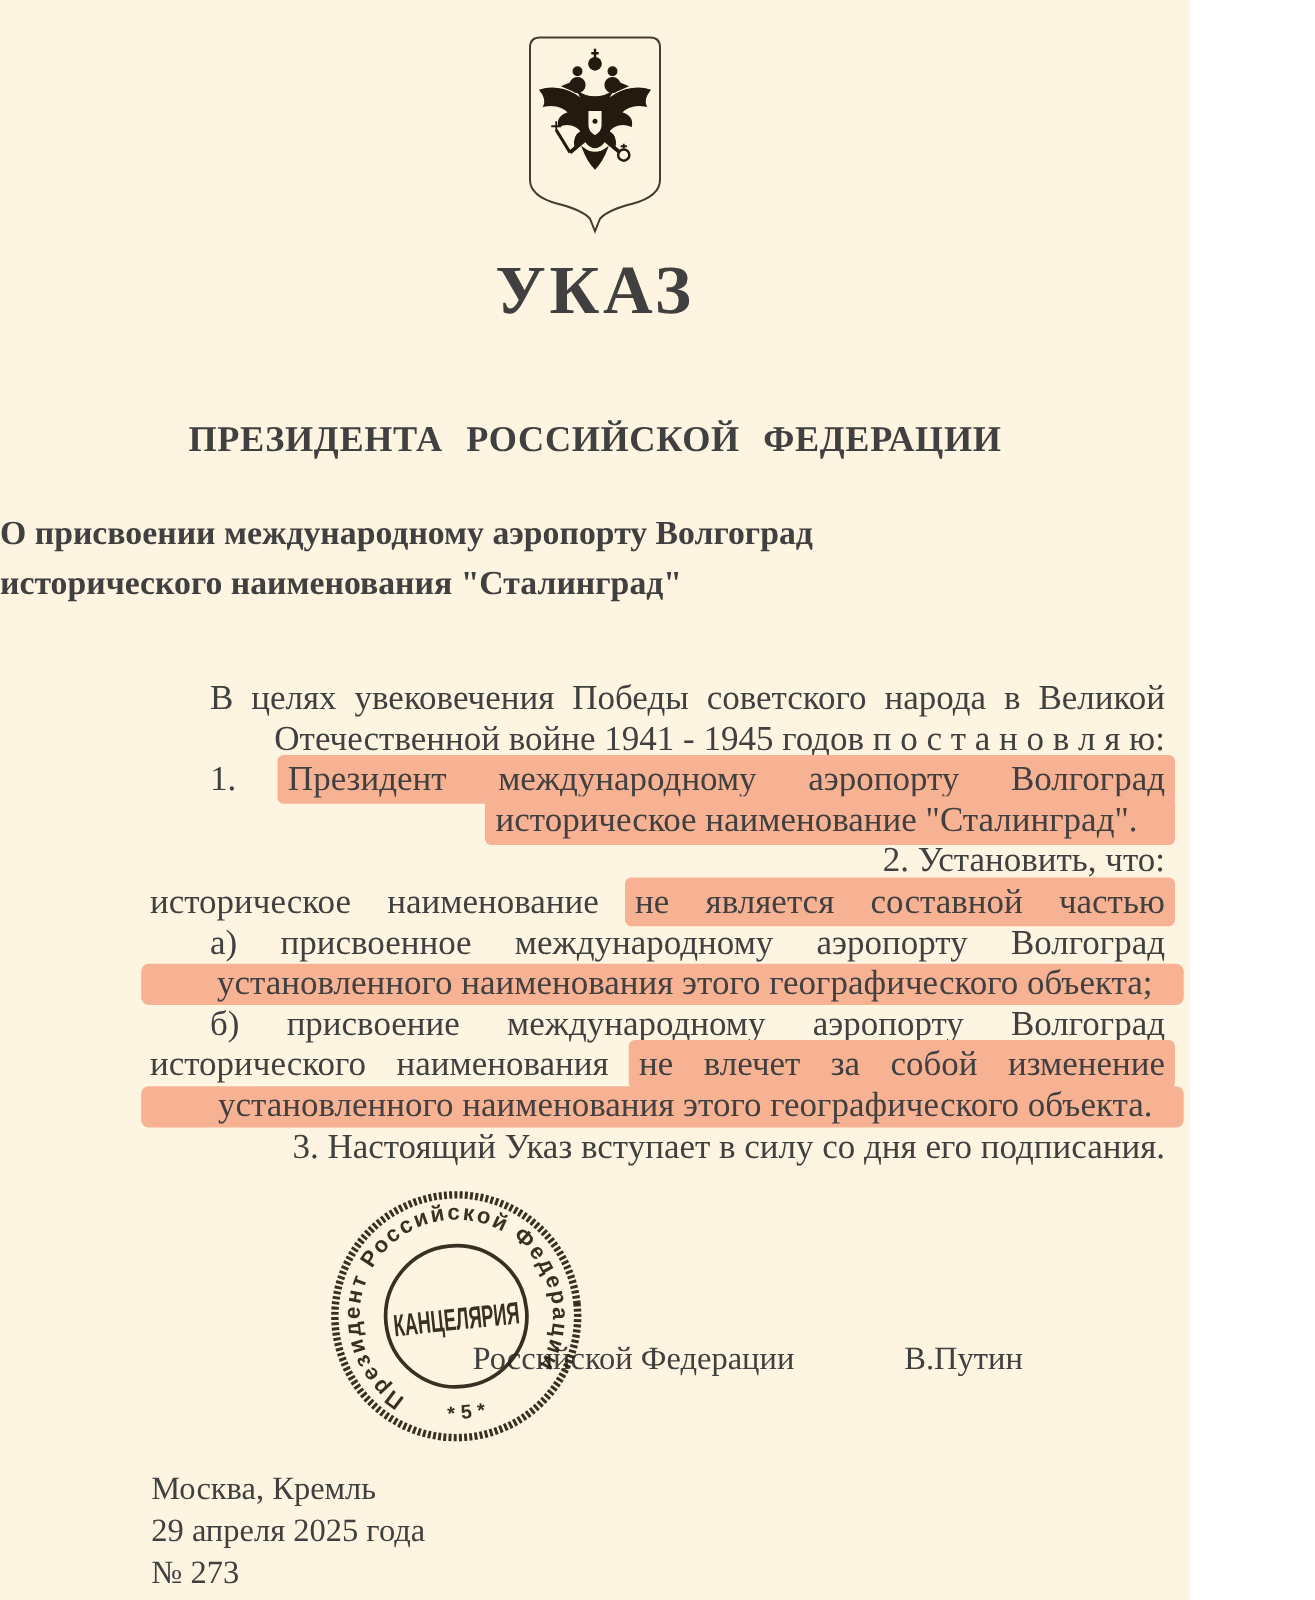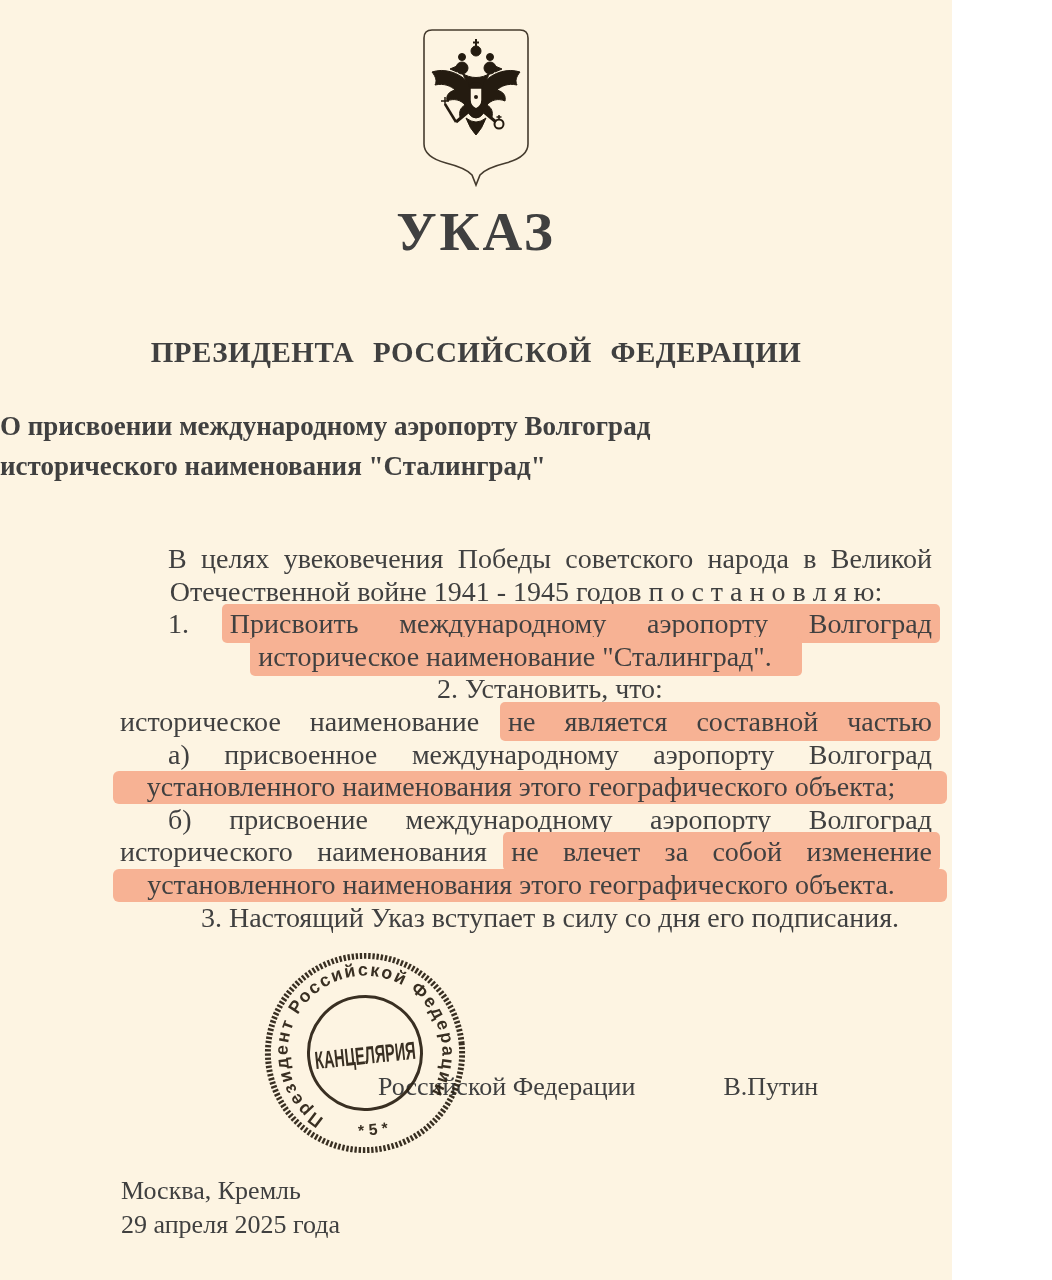--- a/index.html
+++ b/index.html
@@ -22,21 +22,21 @@
     word-spacing:11px;letter-spacing:0.5px;margin-top:48px;
   }
   .subject{
     position:absolute;top:406px;left:0;width:100%;
     text-align:left;font-size:27px;font-weight:bold;line-height:40px;
   }
   .body-block{
     position:absolute;left:120px;top:514px;width:812px;
     font-size:28px;line-height:32.6px;margin-top:29px;
   }
-  .line{text-align:center;}
+  .line{text-align:right;}
   .line.spread{text-align:justify;text-align-last:justify;}
   .line.ind{text-indent:48px;}
   .hl{
     background:#f7b294;border-radius:5px;
     padding:4px 8px;margin:0 -8px;
   }
   .hl.pad-r{padding-right:30px;}
   .line.line-hl{
     background:#f7b294;border-radius:6px;
     margin-left:-7px;margin-right:-15px;
@@ -89,21 +89,21 @@
   <div class="doc-type">УКАЗ</div>
   <div class="issuer">ПРЕЗИДЕНТА РОССИЙСКОЙ ФЕДЕРАЦИИ</div>
   <div class="subject">
     <div>О присвоении международному аэропорту Волгоград</div>
     <div>исторического наименования "Сталинград"</div>
   </div>
 
   <div class="body-block">
       <div class="line spread ind"><span>В целях увековечения Победы советского народа в Великой</span></div>
       <div class="line"><span>Отечественной войне 1941 - 1945 годов п о с т а н о в л я ю:</span></div>
-      <div class="line spread ind"><span>1.</span> <span class="hl">Присвоить международному аэропорту Волгоград</span></div>
+      <div class="line spread ind"><span>1.</span> <span class="hl">Президент международному аэропорту Волгоград</span></div>
       <div class="line"><span class="hl pad-r">историческое наименование "Сталинград".</span></div>
       <div class="line ind"><span>2. Установить, что:</span></div>
       <div class="line spread"><span>историческое наименование</span> <span class="hl">не является составной частью</span></div>
       <div class="line spread ind"><span>а) присвоенное международному аэропорту Волгоград</span></div>
       <div class="line line-hl"><span>установленного наименования этого географического объекта;</span></div>
       <div class="line spread ind"><span>б) присвоение международному аэропорту Волгоград</span></div>
       <div class="line spread"><span>исторического наименования</span> <span class="hl">не влечет за собой изменение</span></div>
       <div class="line line-hl"><span>установленного наименования этого географического объекта.</span></div>
       <div class="line ind"><span>3. Настоящий Указ вступает в силу со дня его подписания.</span></div>
     </div>
@@ -124,15 +124,16 @@
         <textPath href="#ringPath" startOffset="0" textLength="366">Президент Российской Федерации</textPath>
       </text>
       <text x="110" y="121" text-anchor="middle" font-family="'Liberation Sans','DejaVu Sans',sans-serif" font-weight="bold" font-size="25" fill="#2b2114" stroke="none" textLength="102" lengthAdjust="spacingAndGlyphs">КАНЦЕЛЯРИЯ</text>
       <text x="110" y="193" text-anchor="middle" font-family="'Liberation Sans','DejaVu Sans',sans-serif" font-weight="bold" font-size="16" fill="#2b2114" stroke="none">* 5 *</text>
     </g>
   </svg>
 
   <div class="footer">
     <div>Москва, Кремль</div>
     <div>29 апреля 2025 года</div>
+    <div>№ 273</div>
   </div>
 
 </div>
 
 </body></html>

